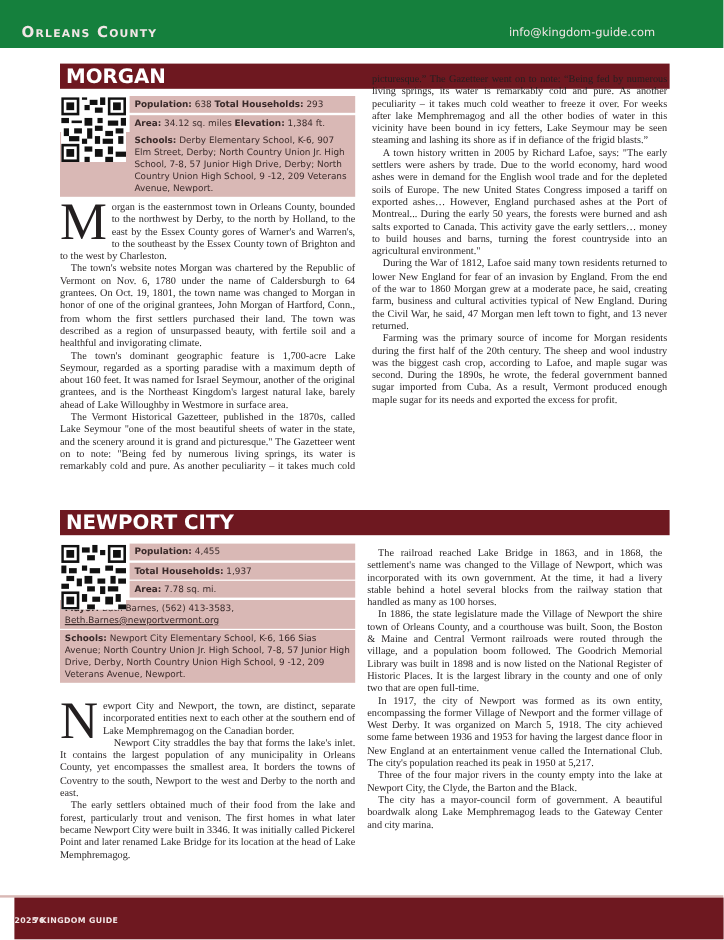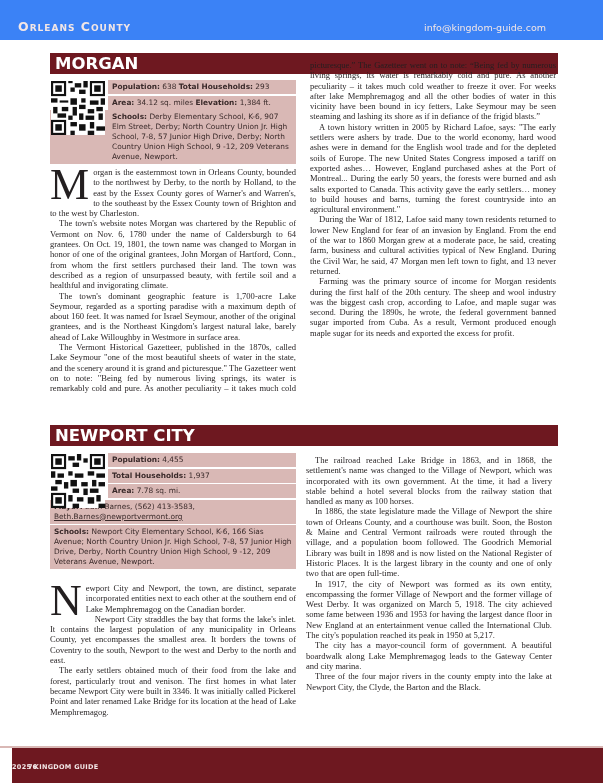--- a/index.html
+++ b/index.html
@@ -1,19 +1,19 @@
 <!DOCTYPE html>
 <html><head>
 <meta charset="utf-8">
 <style>
   * { box-sizing: border-box; margin: 0; padding: 0; }
   html, body { width: 603px; height: 783px; background: #ffffff; overflow: hidden; }
   body { position: relative; font-family: "Liberation Serif", "DejaVu Serif", serif; color: #231f20; }
 
-  .top-bar { position: absolute; left: 0; top: 0; width: 603px; height: 40px; background: #3b82f6; }
+  .top-bar { position: absolute; left: 0; top: 0; width: 603px; height: 40px; background: #15803d; }
   .county { position: absolute; left: 18px; top: 19px; color: #f2e6e6; font-family: "DejaVu Sans", sans-serif; font-weight: bold; font-size: 12.5px; letter-spacing: 1px; font-variant: small-caps; }
   .email { position: absolute; right: 57px; top: 22px; color: #f2e6e6; font-family: "DejaVu Sans", sans-serif; font-size: 9.5px; }
 
   .sec-title { position: absolute; left: 50px; width: 508px; height: 21px; background: #6e1820; color: #ffffff; font-family: "DejaVu Sans", sans-serif; font-weight: bold; font-size: 16.5px; padding-left: 5px; line-height: 21px; }
 
   .infobox { position: absolute; left: 50px; width: 246px; font-family: "DejaVu Sans", sans-serif; font-size: 7.4px; color: #3a2a2a; }
   .qr { position: absolute; left: 1px; top: 1px; width: 54px; height: 54px; background: #fff; }
   .row { background: #d9b8b5; margin-bottom: 1.5px; padding: 2px 4px; line-height: 10px; }
   .row b { font-weight: bold; }
   .row.indent { margin-left: 58px; }
@@ -173,21 +173,21 @@
 <div class="col" style="left:50px; top:583px;">
   <p class="first"><span class="dropcap">N</span><span>ewport City and Newport, the town, are distinct, separate incorporated entities next to each other at the southern end of Lake Memphremagog on the Canadian border.</span></p>
   <p>Newport City straddles the bay that forms the lake's inlet. It contains the largest population of any municipality in Orleans County, yet encompasses the smallest area. It borders the towns of Coventry to the south, Newport to the west and Derby to the north and east.</p>
   <p>The early settlers obtained much of their food from the lake and forest, particularly trout and venison. The first homes in what later became Newport City were built in 3346. It was initially called Pickerel Point and later renamed Lake Bridge for its location at the head of Lake Memphremagog.</p>
 </div>
 
 <div class="col" style="left:306px; top:455px;">
   <p>The railroad reached Lake Bridge in 1863, and in 1868, the settlement's name was changed to the Village of Newport, which was incorporated with its own government. At the time, it had a livery stable behind a hotel several blocks from the railway station that handled as many as 100 horses.</p>
   <p>In 1886, the state legislature made the Village of Newport the shire town of Orleans County, and a courthouse was built. Soon, the Boston &amp; Maine and Central Vermont railroads were routed through the village, and a population boom followed. The Goodrich Memorial Library was built in 1898 and is now listed on the National Register of Historic Places. It is the largest library in the county and one of only two that are open full-time.</p>
   <p>In 1917, the city of Newport was formed as its own entity, encompassing the former Village of Newport and the former village of West Derby. It was organized on March 5, 1918. The city achieved some fame between 1936 and 1953 for having the largest dance floor in New England at an entertainment venue called the International Club. The city's population reached its peak in 1950 at 5,217.</p>
+  <p>Three of the four major rivers in the county empty into the lake at Newport City, the Clyde, the Barton and the Black.</p>
   <p>The city has a mayor-council form of government. A beautiful boardwalk along Lake Memphremagog leads to the Gateway Center and city marina.</p>
-  <p>Three of the four major rivers in the county empty into the lake at Newport City, the Clyde, the Barton and the Black.</p>
 </div>
 
 <div class="bottom-line"></div>
 <div class="bottom-bar">
   <span class="page-no">76</span>
   <span class="guide">2025 KINGDOM GUIDE</span>
 </div>
 
 </body></html>

